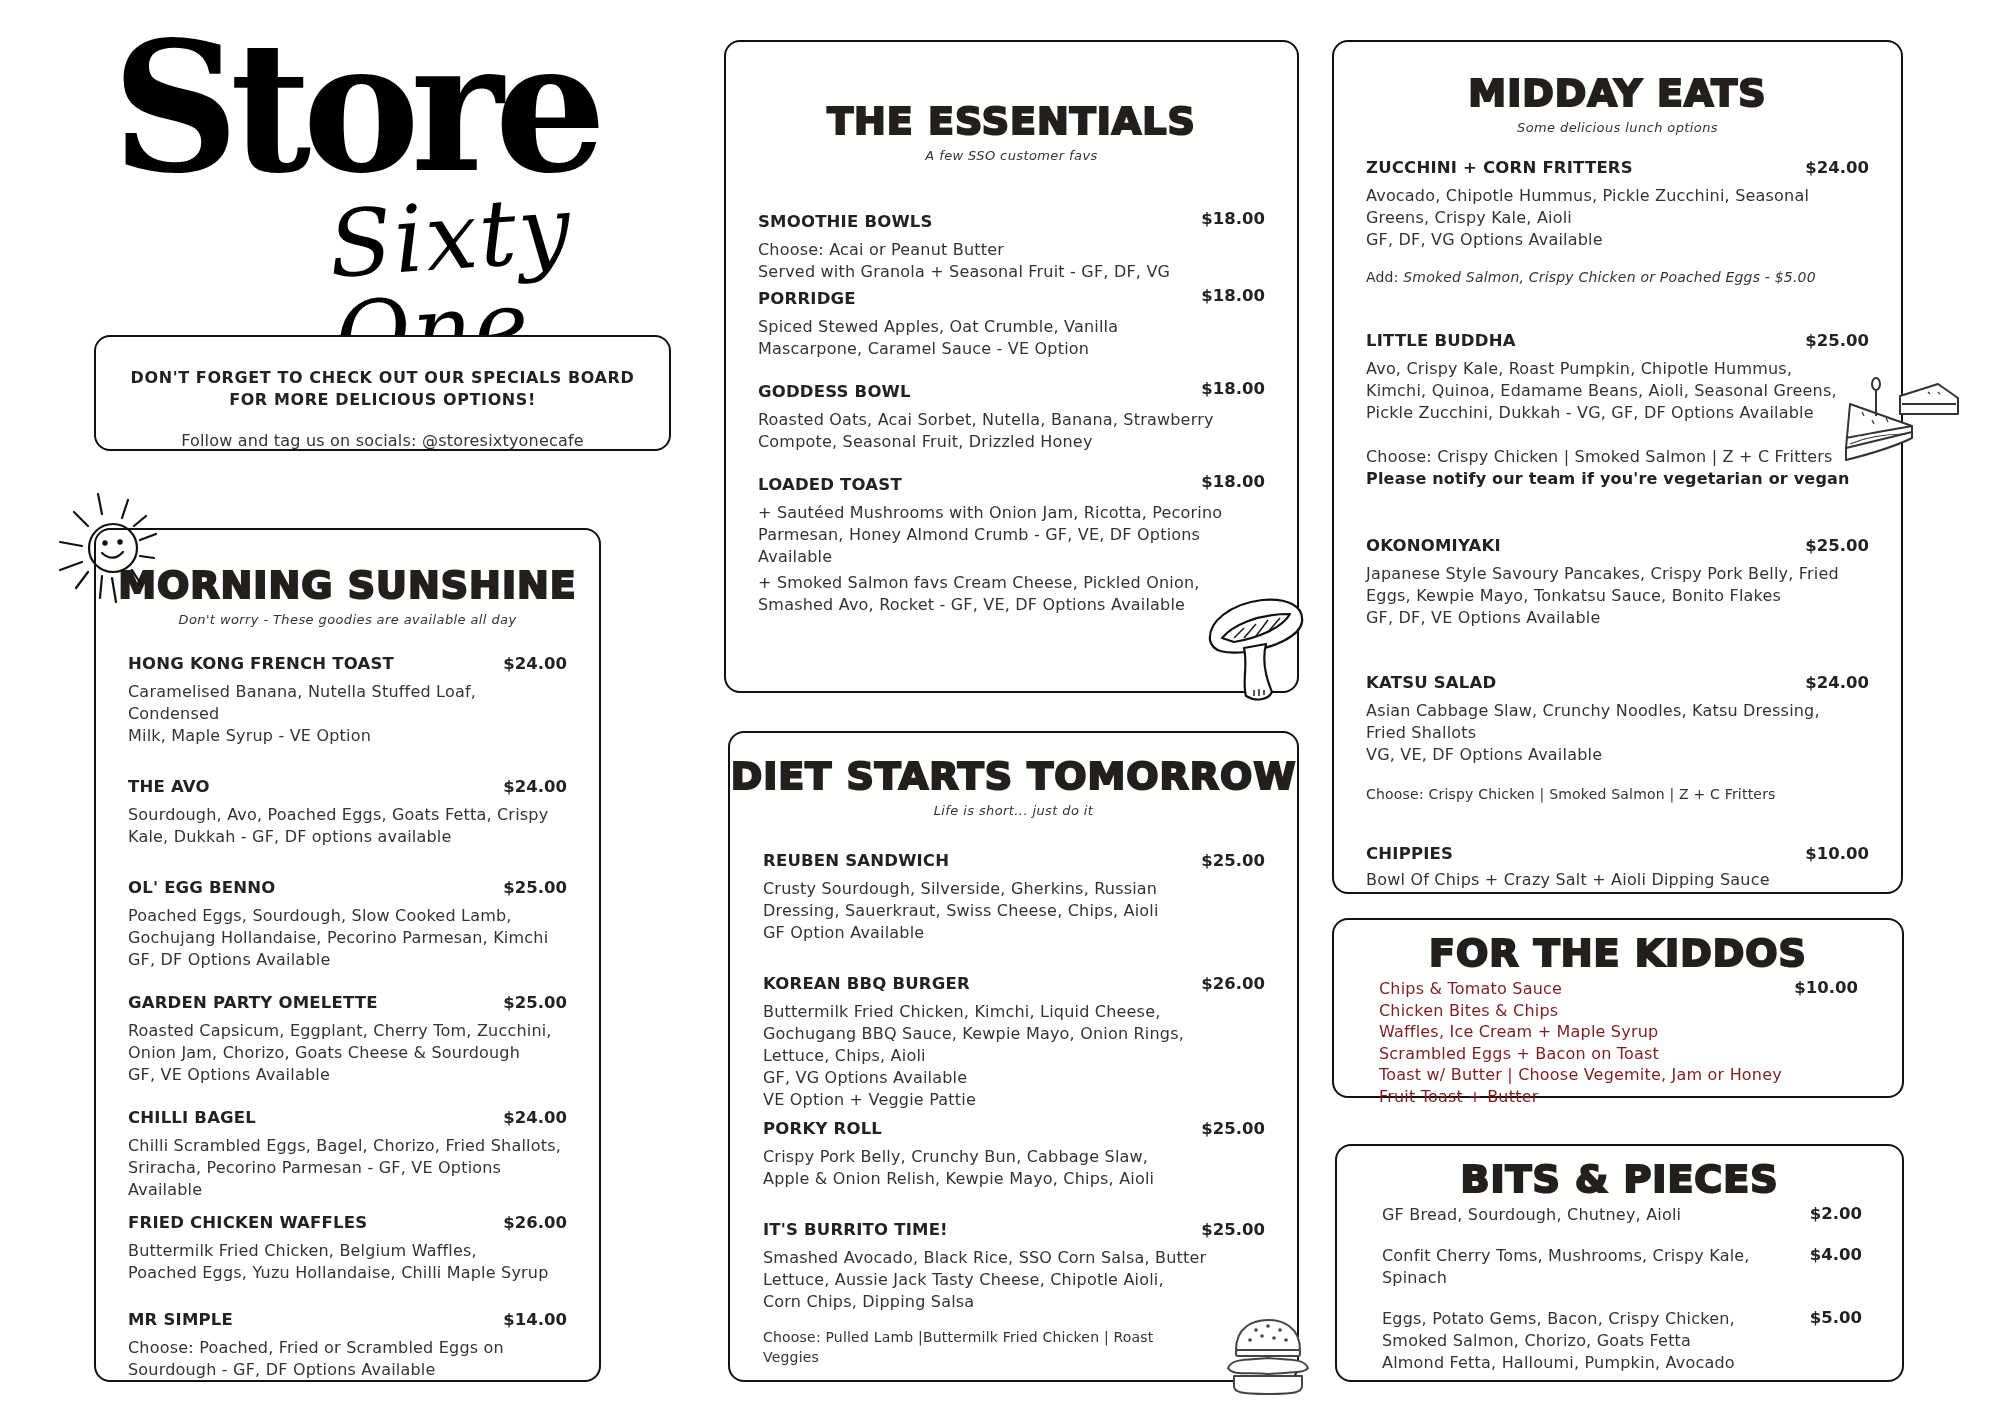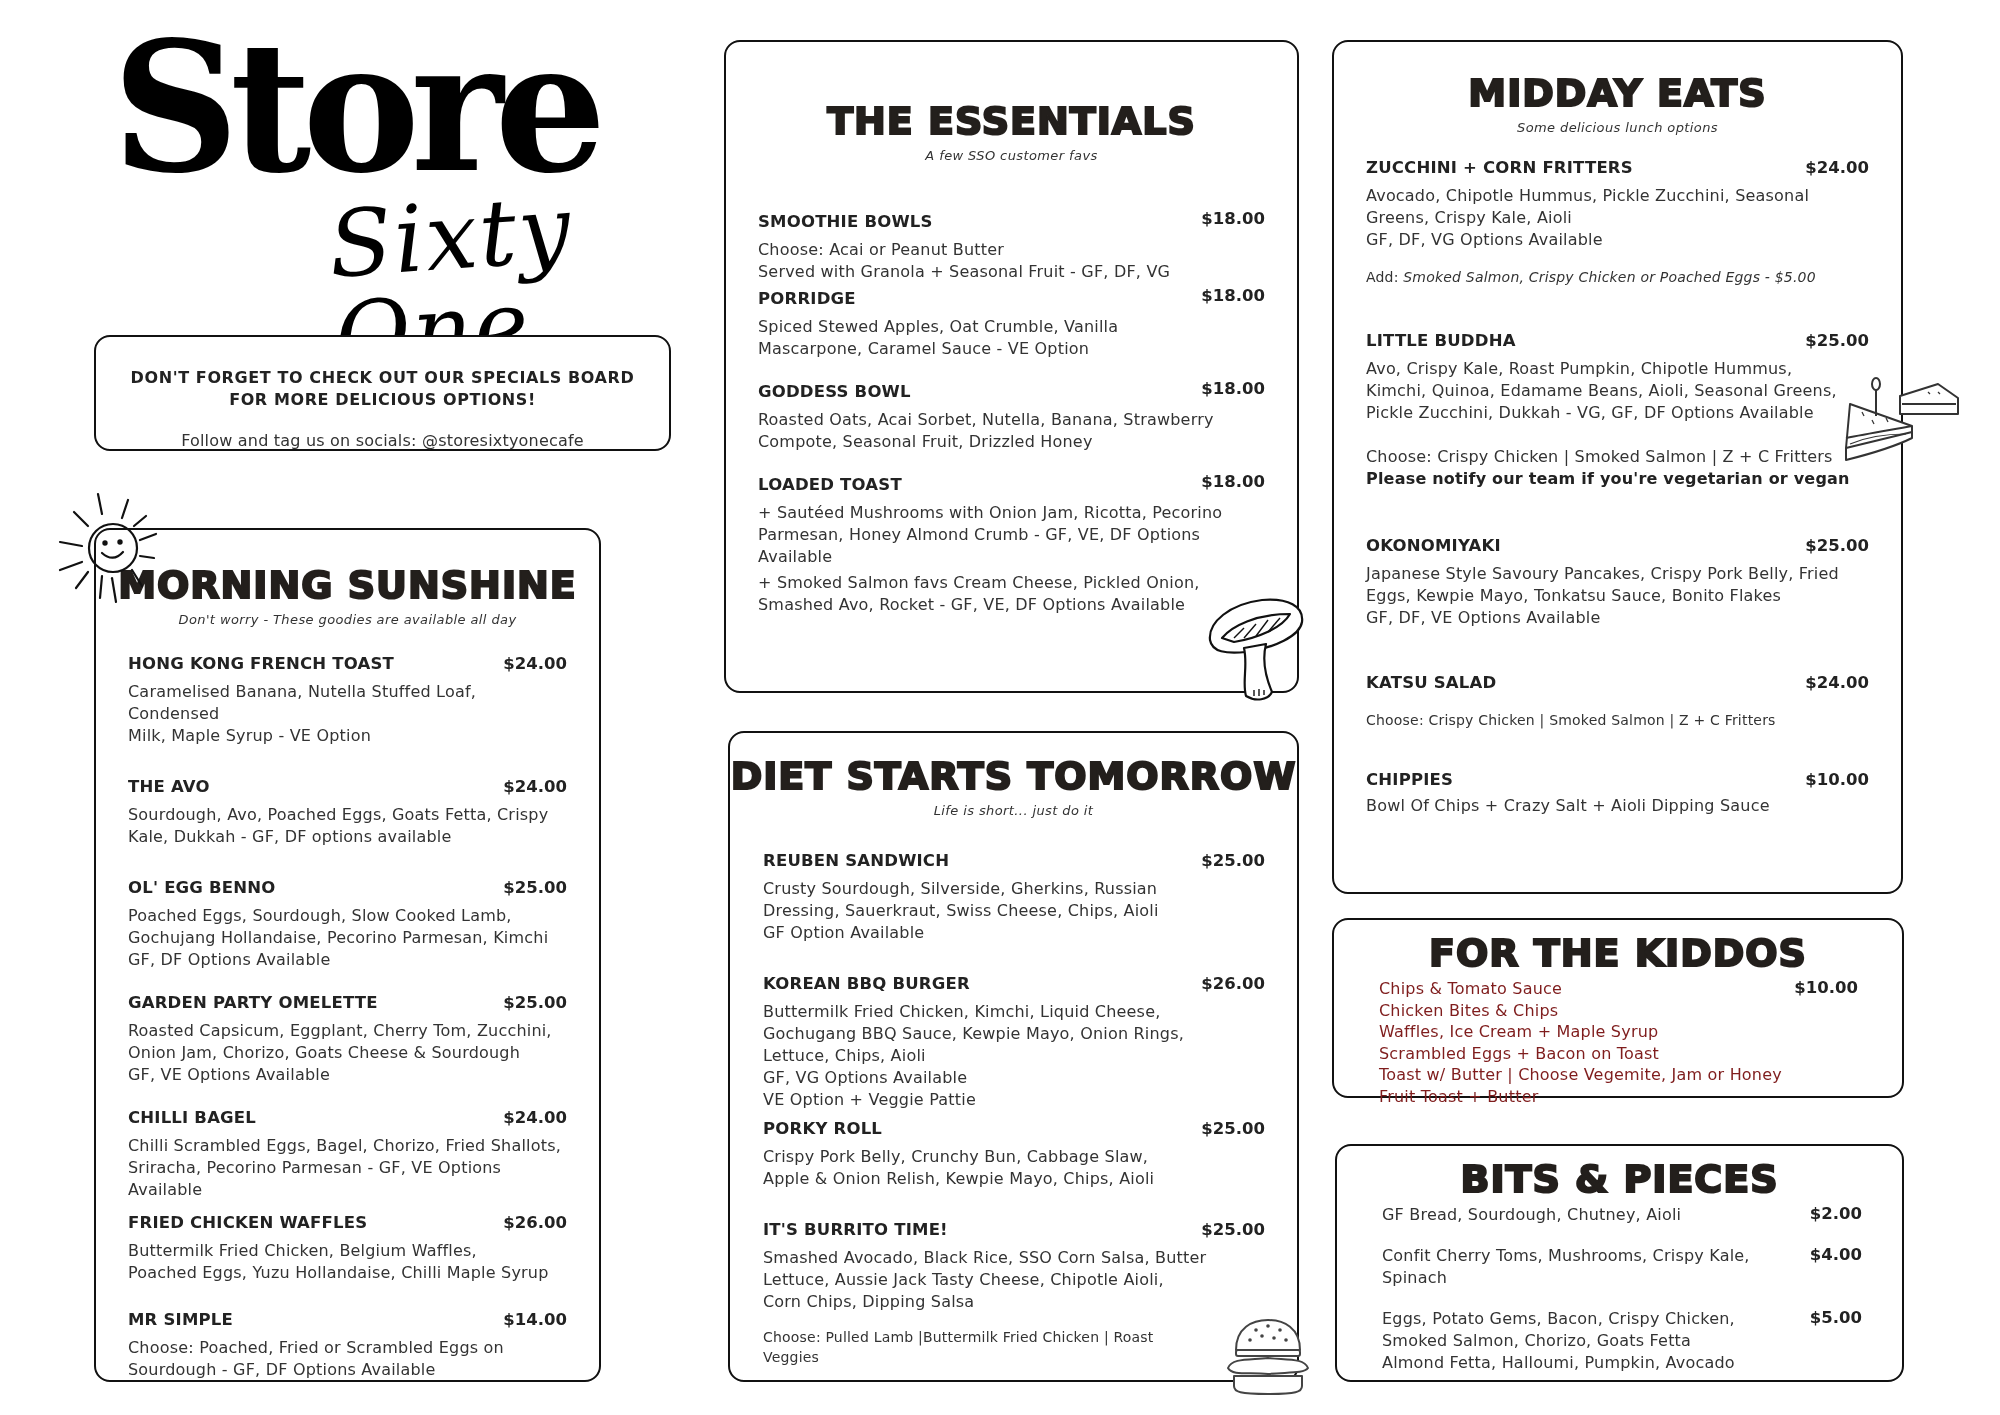--- a/index.html
+++ b/index.html
@@ -313,20 +313,23 @@
     <div class="item" style="margin-bottom:44px">
       <div class="item-name">OKONOMIYAKI</div>
       <div class="item-price">$25.00</div>
       <div class="item-desc">Japanese Style Savoury Pancakes, Crispy Pork Belly, Fried
 Eggs, Kewpie Mayo, Tonkatsu Sauce, Bonito Flakes
 GF, DF, VE Options Available</div>
     </div>
     <div class="item" style="margin-bottom:40px">
       <div class="item-name">KATSU SALAD</div>
       <div class="item-price">$24.00</div>
+      <div class="item-desc">Asian Cabbage Slaw, Crunchy Noodles, Katsu Dressing,
+Fried Shallots
+VG, VE,  DF Options Available</div>
       <div class="item-note" style="margin-top:18px">Choose: Crispy Chicken | Smoked Salmon | Z + C Fritters</div>
     </div>
     <div class="item">
       <div class="item-name">CHIPPIES</div>
       <div class="item-price">$10.00</div>
       <div class="item-desc" style="margin-top:6px">Bowl Of Chips + Crazy Salt + Aioli Dipping Sauce</div>
     </div>
   </div>
 </div>
 

